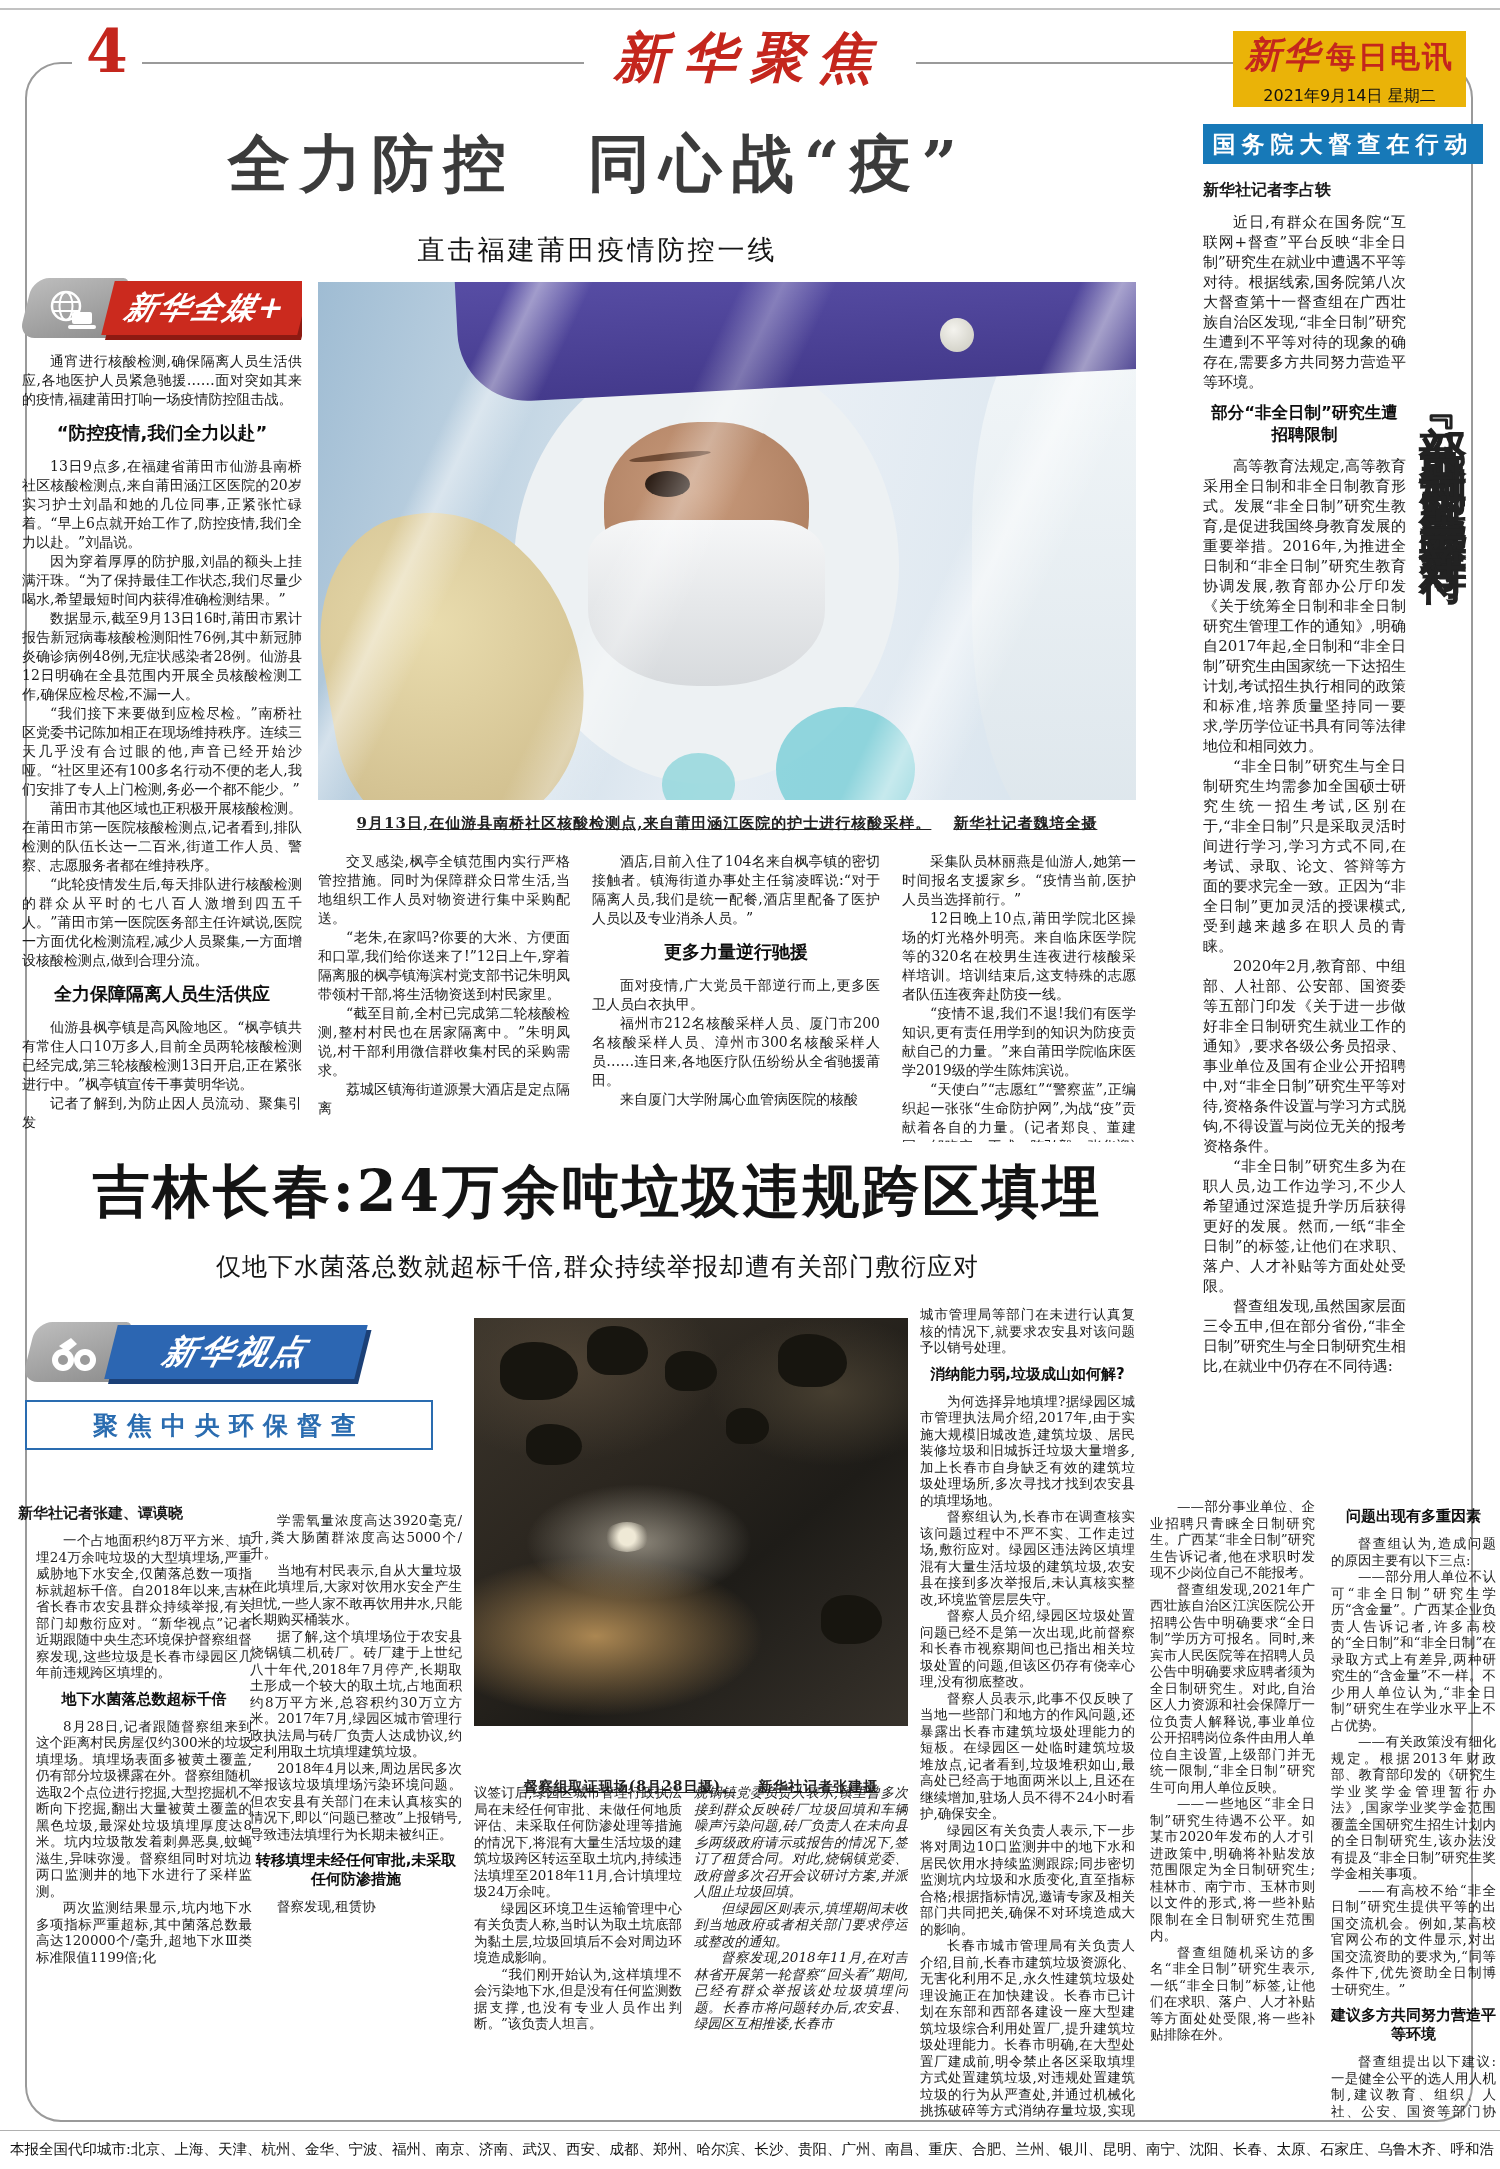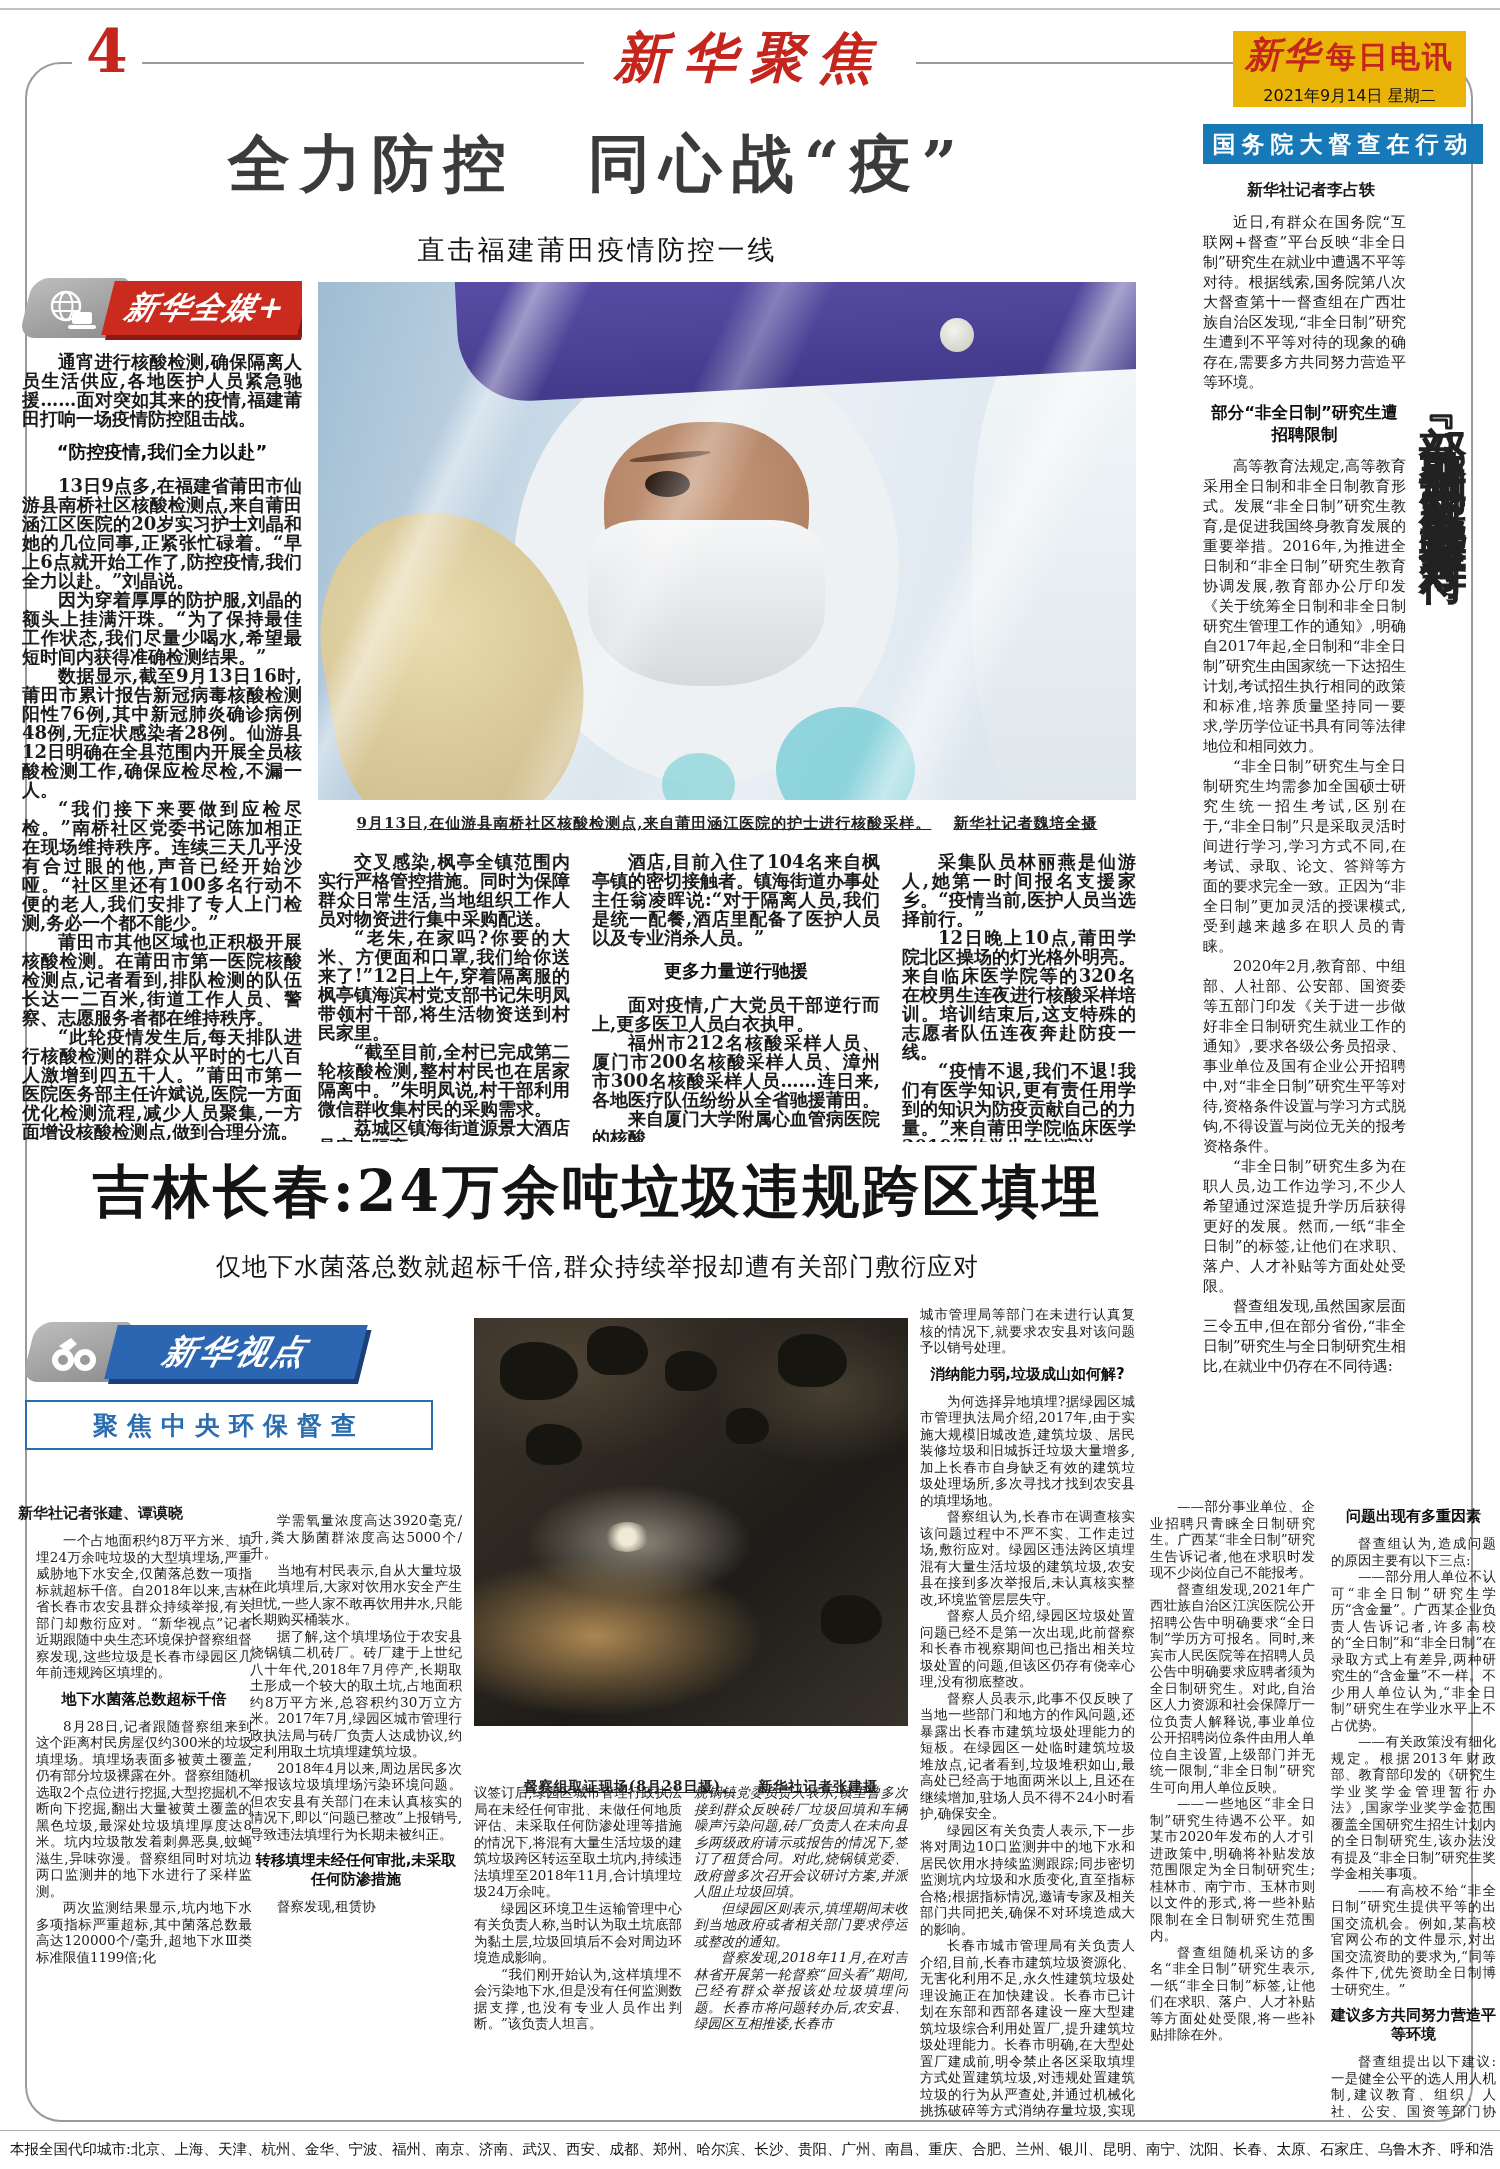--- a/index.html
+++ b/index.html
@@ -17,21 +17,21 @@
   .mh-script{font-size:36px;font-weight:bold;font-style:italic;color:#c4261d;letter-spacing:2px;}
   .mh-rest{font-size:30px;font-weight:bold;color:#c4261d;letter-spacing:2px;}
   .mh-date{font-size:16px;color:#111;margin-top:6px;font-family:"DejaVu Sans","Liberation Sans",sans-serif;}
   
   .mainHead{left:60px;top:122px;width:1075px;text-align:center;font-size:62px;font-weight:bold;
             color:#3b3b3b;letter-spacing:10px;white-space:nowrap;}
   .mainSub{left:60px;top:232px;width:1075px;text-align:center;font-size:27px;color:#141414;letter-spacing:3px;}
   
   .col{overflow:hidden;}
   .col p{margin:0;text-indent:2em;text-align:justify;}
-  .body14 p{font-size:18px;line-height:19px;font-weight:bold;}
+  .body14 p{font-size:14px;line-height:19px;}
   .body15 p{font-size:15px;line-height:20px;}
   .body13 p{font-size:13.5px;line-height:16.5px;}
   .sub{font-weight:bold;text-align:center;color:#0e0e0e;font-family:"DejaVu Sans","Liberation Sans",sans-serif;}
   .sub18{font-size:18px;margin:12px 0;}
   .sub17{font-size:16.5px;margin:10px 0;}
   .sub15{font-size:15px;margin:9px 0;line-height:19px;}
   .byline{font-weight:bold;font-family:"DejaVu Sans","Liberation Sans",sans-serif;}
   
   .badgeRow{position:relative;height:66px;}
   .badgeBlob{position:absolute;left:4px;top:2px;width:96px;height:60px;border-radius:16px 6px 6px 16px;
@@ -173,21 +173,21 @@
     </div>
     <div class="col body14" style="flex:0 0 234px;height:290px;">
       <p>采集队员林丽燕是仙游人,她第一时间报名支援家乡。“疫情当前,医护人员当选择前行。”</p>
       <p>12日晚上10点,莆田学院北区操场的灯光格外明亮。来自临床医学院等的320名在校男生连夜进行核酸采样培训。培训结束后,这支特殊的志愿者队伍连夜奔赴防疫一线。</p>
       <p>“疫情不退,我们不退!我们有医学知识,更有责任用学到的知识为防疫贡献自己的力量。”来自莆田学院临床医学2019级的学生陈炜滨说。</p>
       <p>“天使白”“志愿红”“警察蓝”,正编织起一张张“生命防护网”,为战“疫”贡献着各自的力量。(记者郑良、董建国、邰晓安、王成、陈弘毅、张华迎)　新华社福州9月13日电</p>
     </div>
   </div>
 
   <div class="abs kicker">国务院大督查在行动</div>
-  <div class="abs byline" style="left:1203px;top:180px;font-size:16px;margin-left:44px;">新华社记者李占轶</div>
+  <div class="abs byline" style="left:1203px;top:180px;font-size:16px;">新华社记者李占轶</div>
 
   <div class="abs col body15" style="left:1203px;top:212px;width:203px;height:1272px;">
     <p>近日,有群众在国务院“互联网+督查”平台反映“非全日制”研究生在就业中遭遇不平等对待。根据线索,国务院第八次大督查第十一督查组在广西壮族自治区发现,“非全日制”研究生遭到不平等对待的现象的确存在,需要多方共同努力营造平等环境。</p>
     <div class="sub sub17">部分“非全日制”研究生遭招聘限制</div>
     <p>高等教育法规定,高等教育采用全日制和非全日制教育形式。发展“非全日制”研究生教育,是促进我国终身教育发展的重要举措。2016年,为推进全日制和“非全日制”研究生教育协调发展,教育部办公厅印发《关于统筹全日制和非全日制研究生管理工作的通知》,明确自2017年起,全日制和“非全日制”研究生由国家统一下达招生计划,考试招生执行相同的政策和标准,培养质量坚持同一要求,学历学位证书具有同等法律地位和相同效力。</p>
     <p>“非全日制”研究生与全日制研究生均需参加全国硕士研究生统一招生考试,区别在于,“非全日制”只是采取灵活时间进行学习,学习方式不同,在考试、录取、论文、答辩等方面的要求完全一致。正因为“非全日制”更加灵活的授课模式,受到越来越多在职人员的青睐。</p>
     <p>2020年2月,教育部、中组部、人社部、公安部、国资委等五部门印发《关于进一步做好非全日制研究生就业工作的通知》,要求各级公务员招录、事业单位及国有企业公开招聘中,对“非全日制”研究生平等对待,资格条件设置与学习方式脱钩,不得设置与岗位无关的报考资格条件。</p>
     <p>“非全日制”研究生多为在职人员,边工作边学习,不少人希望通过深造提升学历后获得更好的发展。然而,一纸“非全日制”的标签,让他们在求职、落户、人才补贴等方面处处受限。</p>
     <p>督查组发现,虽然国家层面三令五申,但在部分省份,“非全日制”研究生与全日制研究生相比,在就业中仍存在不同待遇:</p>
   </div>

